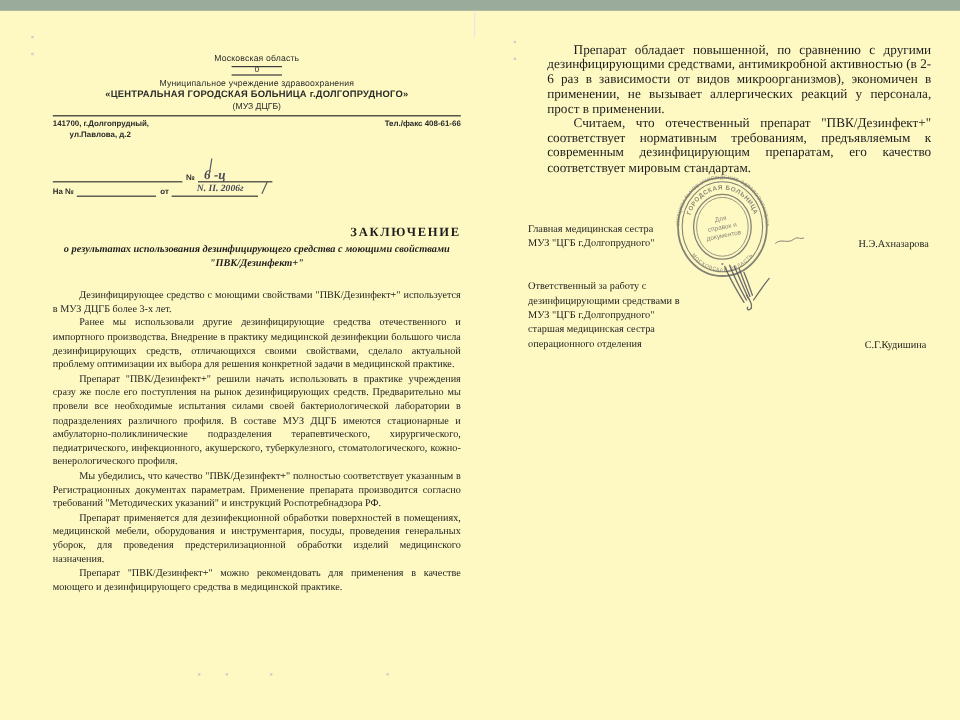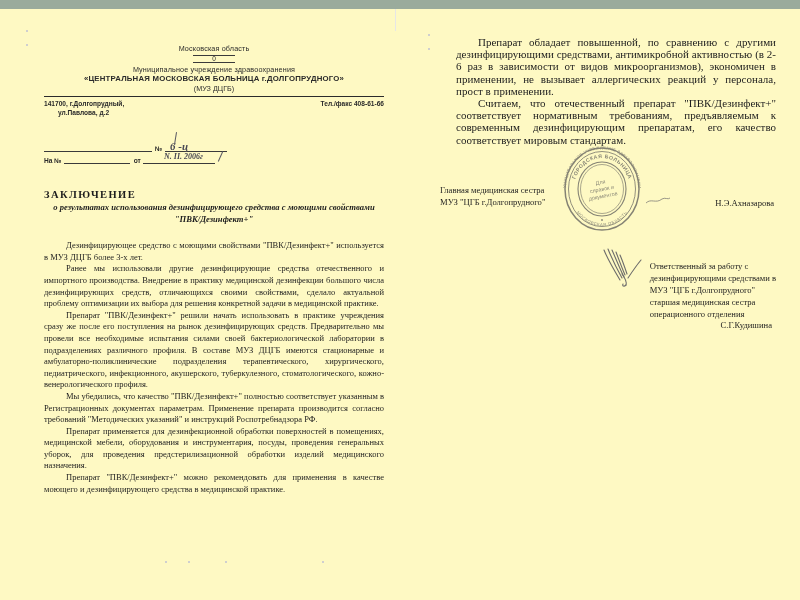--- a/index.html
+++ b/index.html
@@ -156,21 +156,21 @@
     position: absolute;
     left: 176px; top: 17px;
     width: 1px; height: 11px;
     background: #5a5a63;
     transform: rotate(24deg);
   }
 
   
   .doc-title {
     margin-top: 25px;
-    text-align: left;
+    text-align: right;
     font-weight: 700;
     font-size: 10.5px;
     letter-spacing: 1.4px;
   }
   .doc-subtitle {
     margin-top: 2px;
     text-align: center;
     font-weight: 700;
     font-size: 8.6px;
     line-height: 11.5px;
@@ -194,21 +194,21 @@
   }
 
   
   .sig-block {
     position: relative;
     display: flex;
     justify-content: space-between;
     align-items: flex-end;
   }
   .sig-1 { margin-top: 38px; }
-  .sig-2 { margin-top: 52px; flex-direction: column; }
+  .sig-2 { margin-top: 24px; }
   .sig-who {
     font-size: 8.6px;
     line-height: 12px;
   }
   .sig-name {
     font-size: 8.6px;
     white-space: nowrap;
     padding-bottom: 0px;
   }
   .sig-1 .sig-name { padding-right: 2px; }
@@ -265,21 +265,21 @@
   <div class="speck" style="left:322px; top:561px;"></div>
 
   <div class="col-left">
 
     <div class="letterhead">
       <div class="lh-line">Московская область</div>
       <div class="lh-rule-mini"></div>
       <div class="lh-zero">0</div>
       <div class="lh-rule-mini2"></div>
       <div class="lh-line">Муниципальное учреждение здравоохранения</div>
-      <div class="lh-name">«ЦЕНТРАЛЬНАЯ МОСКОВСКАЯ БОЛЬНИЦА г.ДОЛГОПРУДНОГО»</div>
+      <div class="lh-name">«ЦЕНТРАЛЬНАЯ ГОРОДСКАЯ БОЛЬНИЦА г.ДОЛГОПРУДНОГО»</div>
       <div class="lh-abbr">(МУЗ ДЦГБ)</div>
     </div>
 
     <div class="lh-hr"></div>
 
     <div class="addr-row">
       <div class="addr-left">
         <div class="l1">141700, г.Долгопрудный,</div>
         <div class="l2">ул.Павлова, д.2</div>
       </div>

